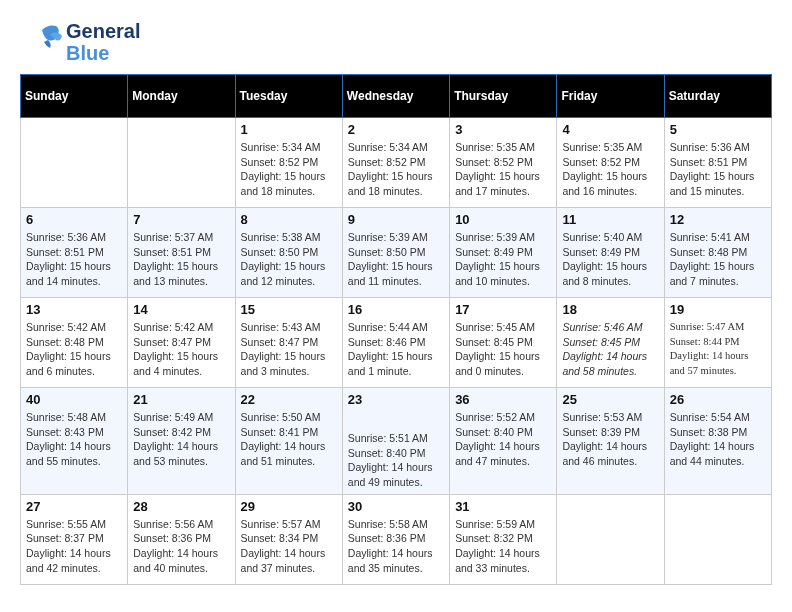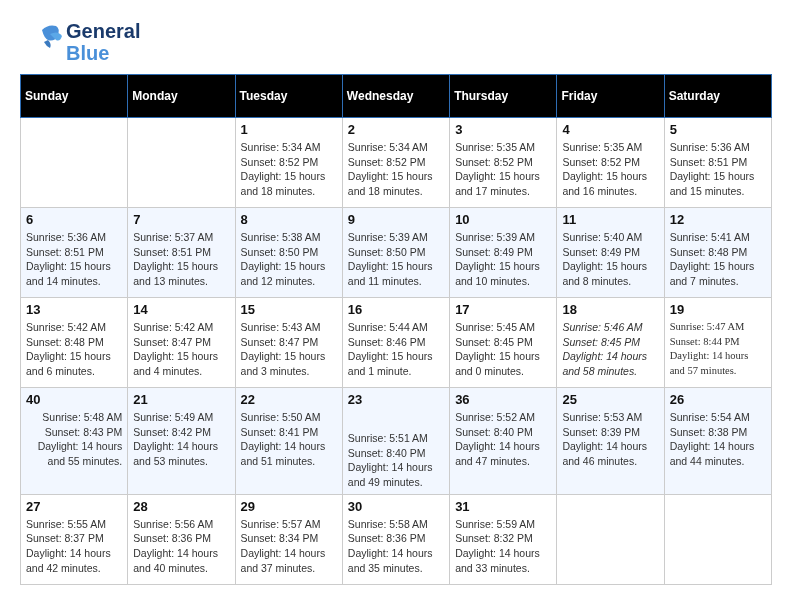--- a/index.html
+++ b/index.html
@@ -250,21 +250,21 @@
           <div class="day-number">19</div>
           <div class="day-info" style="white-space: pre-line; font-family: Liberation Serif, serif;">Sunrise: 5:47 AM
 Sunset: 8:44 PM
 Daylight: 14 hours
 and 57 minutes.</div>
         </td>
       </tr>
       <tr>
         <td>
           <div class="day-number">40</div>
-          <div class="day-info" style="white-space: pre-line; text-align: right;">Sunrise: 5:48 AM
+          <div class="day-info" style="white-space: pre-line;">Sunrise: 5:48 AM
 Sunset: 8:43 PM
 Daylight: 14 hours
 and 55 minutes.</div>
         </td>
         <td>
           <div class="day-number">21</div>
           <div class="day-info" style="white-space: pre-line;">Sunrise: 5:49 AM
 Sunset: 8:42 PM
 Daylight: 14 hours
 and 53 minutes.</div>

